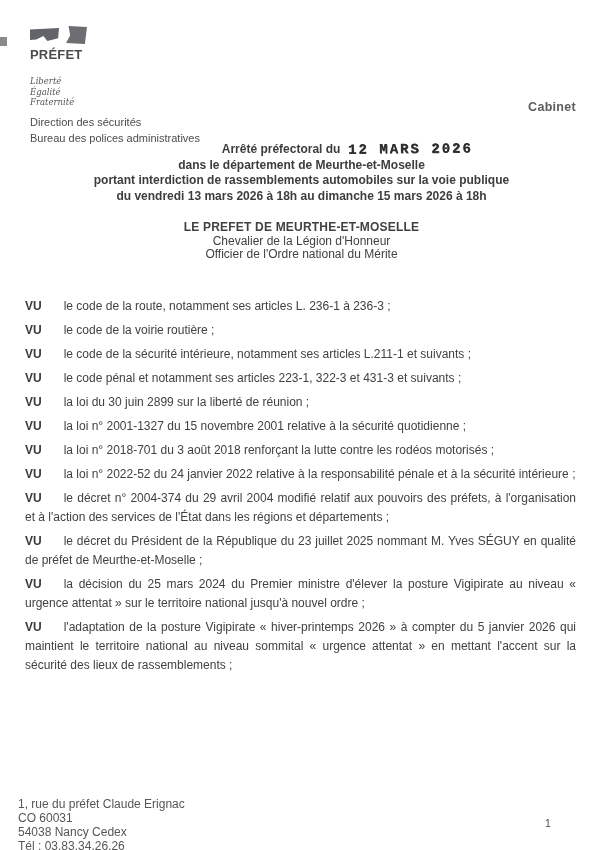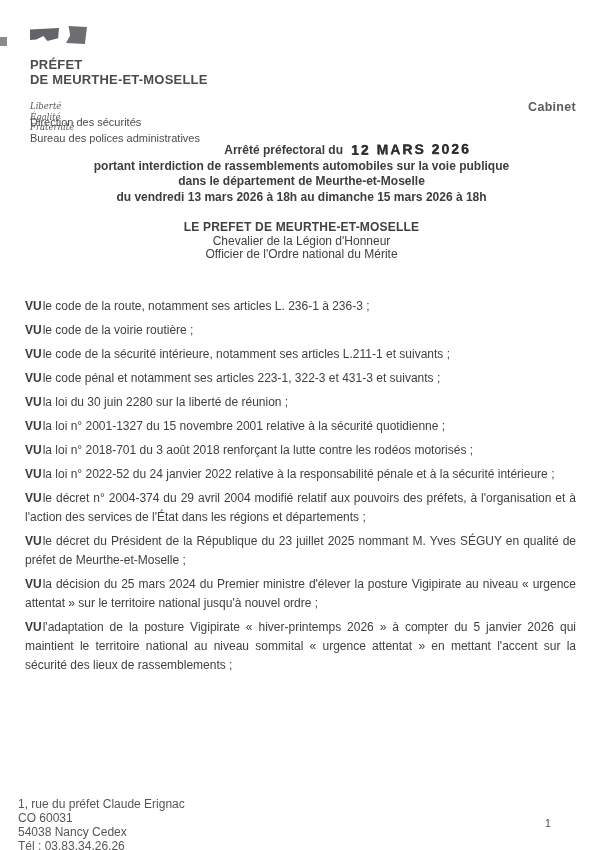--- a/index.html
+++ b/index.html
@@ -21,55 +21,55 @@
   .brand{position:absolute;left:30px;top:26px;}
   .logo-row{display:flex;gap:7px;align-items:flex-start;height:19px;}
   .logo-flag{
     width:29px;height:13px;background:#63636a;margin-top:2px;
     clip-path:polygon(0 12%,100% 0,97% 78%,60% 100%,46% 62%,22% 88%,0 92%);
   }
   .logo-marianne{
     width:21px;height:18px;background:#6d6d72;
     clip-path:polygon(12% 0,100% 6%,90% 100%,0 94%,20% 52%);
   }
-  .brand-name{font-weight:bold;font-size:13px;line-height:15px;color:#4c4c4f;letter-spacing:.2px;margin-top:12px;}
+  .brand-name{font-weight:bold;font-size:13px;line-height:15px;color:#4c4c4f;letter-spacing:.2px;margin-top:2px;}
   .motto{font-family:"DejaVu Serif",serif;font-style:italic;font-size:8.5px;line-height:10.5px;color:#55555a;margin-top:14px;}
   .cabinet{
     position:absolute;right:27px;top:100px;
     font-size:12.5px;font-weight:600;color:#5c5c5e;letter-spacing:.3px;
   }
   .service{position:absolute;left:30px;top:114px;font-size:11px;line-height:16px;color:#4c4c4e;}
   
   .title-block{
     position:absolute;left:0;right:0;top:142px;
     text-align:center;font-weight:bold;font-size:12px;line-height:15.5px;color:#3d3d40;
   }
   .title-line1{white-space:nowrap;}
   .stamp{
     display:inline-block;
-    font-family:Liberation Sans, sans-serif;
+    font-family:Liberation Mono, monospace;
     font-weight:800;font-size:14px;letter-spacing:2px;
     color:#2e2e30;
     transform:rotate(-.6deg);
     margin-left:8px;margin-right:-92px;
     text-shadow:.4px .4px 0 #4a4a4a;
   }
   
   .authority{
     position:absolute;left:0;right:0;top:221px;
     text-align:center;font-size:12px;line-height:13.5px;color:#414144;
   }
   .authority-title{font-weight:bold;letter-spacing:.2px;}
   
   .recitals{
     position:absolute;left:25px;top:297px;width:551px;
     font-size:12px;line-height:19px;text-align:justify;color:#414144;
   }
   .recitals p{margin:0 0 5px 0;}
-  .recitals strong{font-weight:bold;margin-right:1px;color:#3a3a3d;}
+  .recitals strong{font-weight:bold;margin-right:22px;color:#3a3a3d;}
   
   .footer{
     position:absolute;left:18px;top:797px;
     font-size:12px;line-height:14px;color:#565658;
   }
   .page-number{
     position:absolute;left:545px;top:817px;
     font-size:10.5px;color:#4c4c4e;
   }
 </style>
@@ -80,57 +80,56 @@
 
   <div class="scan-artifact"></div>
 
   <div class="brand">
     <div class="logo-row">
       <div class="logo-flag"></div>
       <div class="logo-marianne"></div>
     </div>
     <div class="brand-name">
       <div>PRÉFET</div>
-      <div>DE MEURTHE-ET-MOSELLE</div>
     </div>
     <div class="motto">
       <div>Liberté</div>
       <div>Égalité</div>
       <div>Fraternité</div>
     </div>
   </div>
 
   <div class="cabinet">Cabinet</div>
 
   <div class="service">
     <div>Direction des sécurités</div>
     <div>Bureau des polices administratives</div>
   </div>
 
   <div class="title-block">
     <div class="title-line1">
       <span>Arrêté préfectoral du</span><span class="stamp">12 MARS 2026</span>
     </div>
+    <div class="title-line">dans le département de Meurthe-et-Moselle</div>
     <div class="title-line">portant interdiction de rassemblements automobiles sur la voie publique</div>
-    <div class="title-line">dans le département de Meurthe-et-Moselle</div>
     <div class="title-line">du vendredi 13 mars 2026 à 18h au dimanche 15 mars 2026 à 18h</div>
   </div>
 
   <div class="authority">
     <div class="authority-title">LE PREFET DE MEURTHE-ET-MOSELLE</div>
     <div>Chevalier de la Légion d'Honneur</div>
     <div>Officier de l'Ordre national du Mérite</div>
   </div>
 
   <div class="recitals">
     <p><strong>VU</strong><span>le code de la route, notamment ses articles L. 236-1 à 236-3 ;</span></p>
     <p><strong>VU</strong><span>le code de la voirie routière ;</span></p>
     <p><strong>VU</strong><span>le code de la sécurité intérieure, notamment ses articles L.211-1 et suivants ;</span></p>
     <p><strong>VU</strong><span>le code pénal et notamment ses articles 223-1, 322-3 et 431-3 et suivants ;</span></p>
-    <p><strong>VU</strong><span>la loi du 30 juin 2280 sur la liberté de réunion ;</span></p>
+    <p><strong>VU</strong><span>la loi du 30 juin 2899 sur la liberté de réunion ;</span></p>
     <p><strong>VU</strong><span>la loi n° 2001-1327 du 15 novembre 2001 relative à la sécurité quotidienne ;</span></p>
     <p><strong>VU</strong><span>la loi n° 2018-701 du 3 août 2018 renforçant la lutte contre les rodéos motorisés ;</span></p>
     <p><strong>VU</strong><span>la loi n° 2022-52 du 24 janvier 2022 relative à la responsabilité pénale et à la sécurité intérieure ;</span></p>
     <p><strong>VU</strong><span>le décret n° 2004-374 du 29 avril 2004 modifié relatif aux pouvoirs des préfets, à l'organisation et à l'action des services de l'État dans les régions et départements ;</span></p>
     <p><strong>VU</strong><span>le décret du Président de la République du 23 juillet 2025 nommant M. Yves SÉGUY en qualité de préfet de Meurthe-et-Moselle ;</span></p>
     <p><strong>VU</strong><span>la décision du 25 mars 2024 du Premier ministre d'élever la posture Vigipirate au niveau « urgence attentat » sur le territoire national jusqu'à nouvel ordre ;</span></p>
     <p><strong>VU</strong><span>l'adaptation de la posture Vigipirate « hiver-printemps 2026 » à compter du 5 janvier 2026 qui maintient le territoire national au niveau sommital « urgence attentat » en mettant l'accent sur la sécurité des lieux de rassemblements ;</span></p>
   </div>
 
   <div class="footer">

